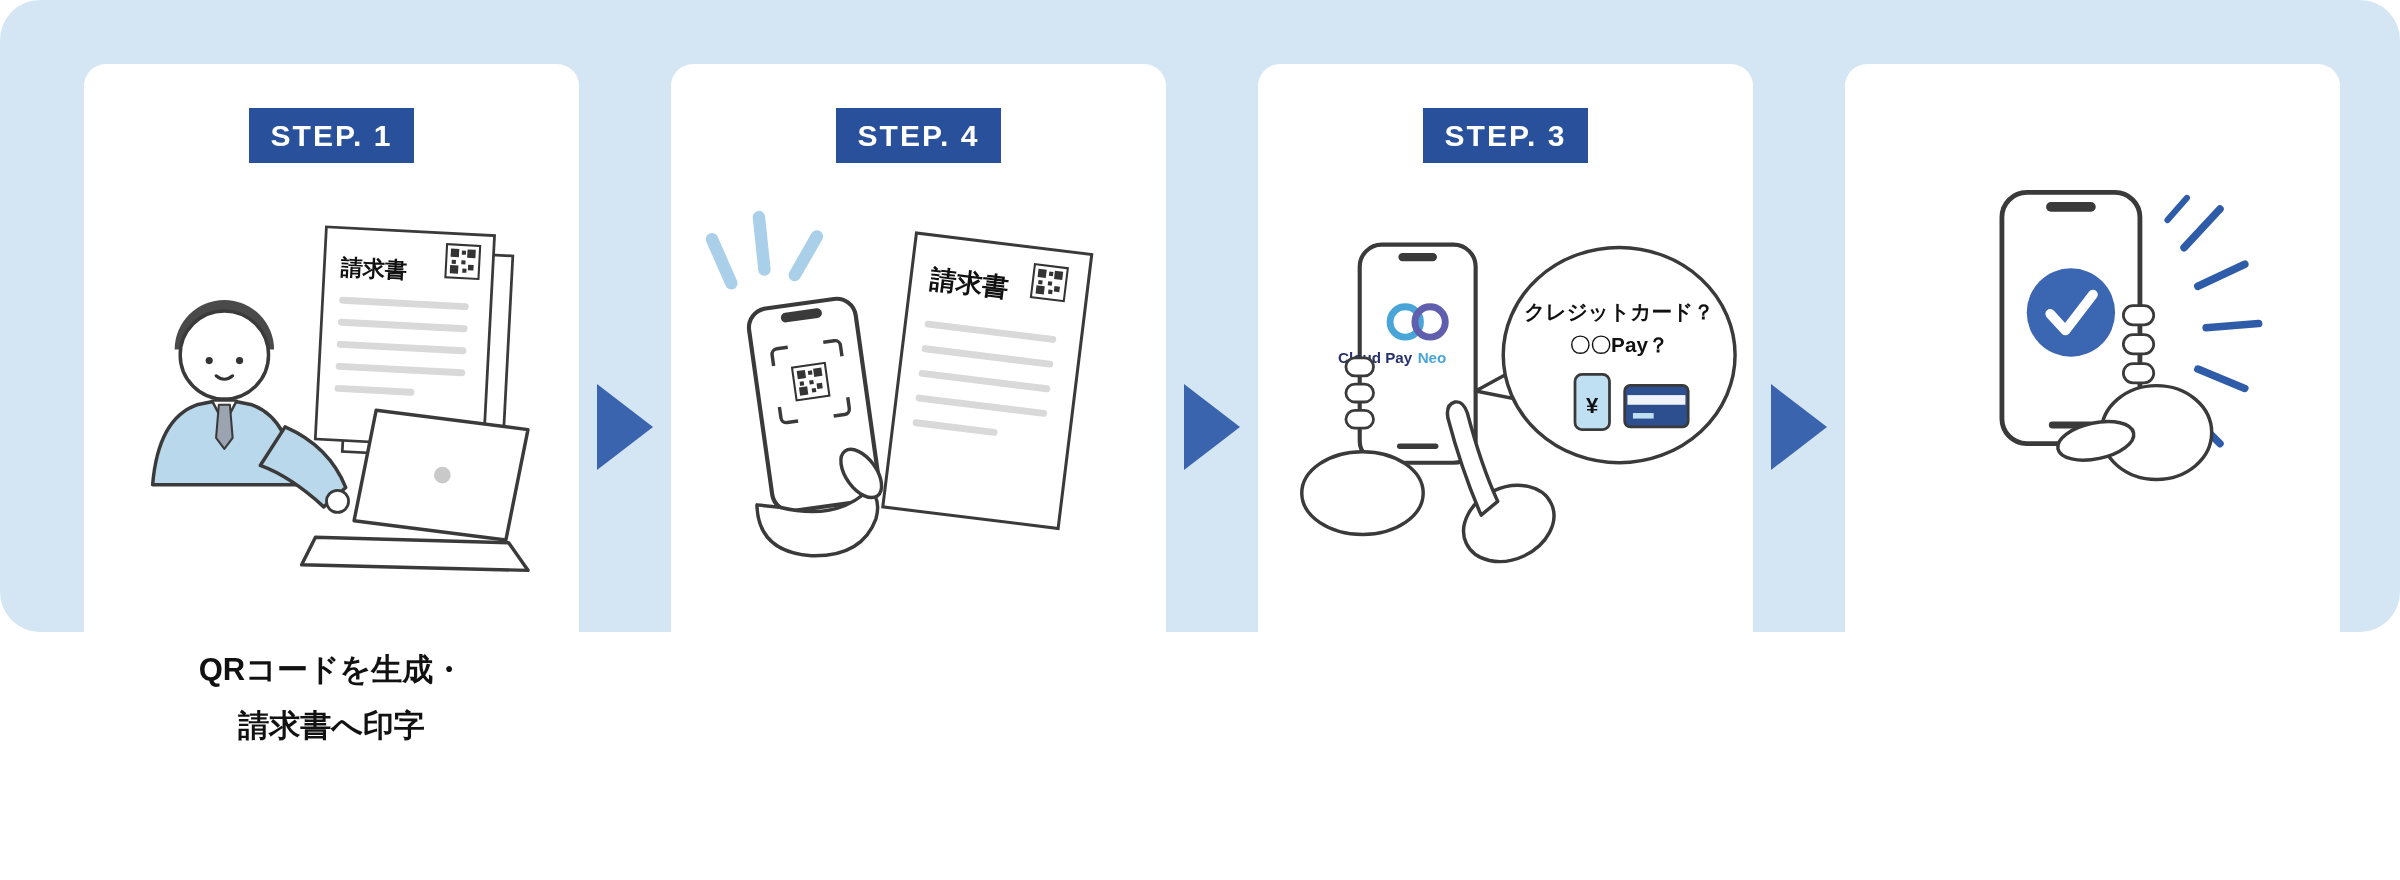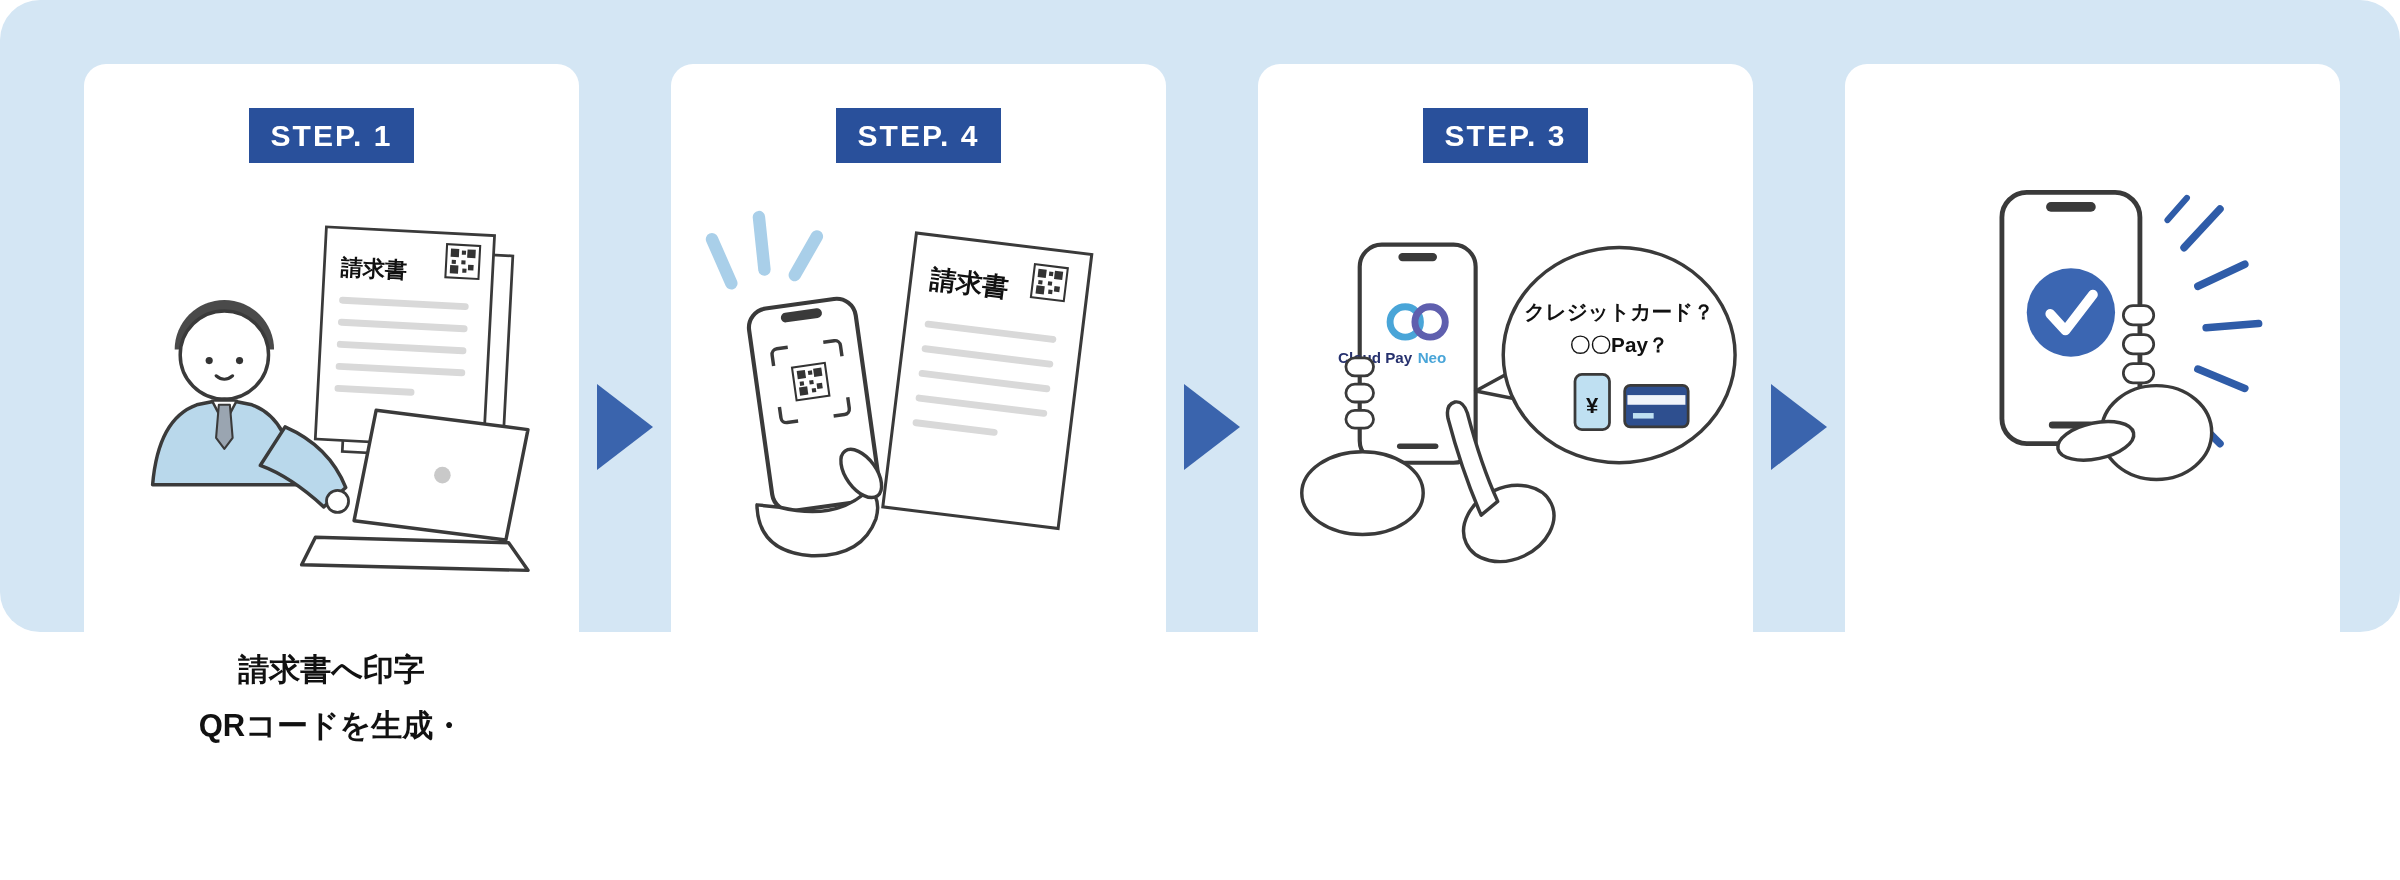--- a/index.html
+++ b/index.html
@@ -117,22 +117,22 @@
           <path d="M86,131 q6,5 12,0" fill="none" stroke="#333" stroke-width="2.2" stroke-linecap="round"></path>
           <path d="M40,210 Q44,162 72,152 L92,148 L112,152 Q140,162 144,210 Z" fill="#b9d8eb" stroke="#3a3a3a" stroke-width="2.5" stroke-linejoin="round"></path>
           <path d="M83,149 L92,166 L101,149 Z" fill="#fff" stroke="#3a3a3a" stroke-width="1.8" stroke-linejoin="round"></path>
           <path d="M88,152 L96,152 L98,176 L92,184 L86,176 Z" fill="#9aa5b1" stroke="#3a3a3a" stroke-width="1.5" stroke-linejoin="round"></path>
           <path d="M136,168 Q168,182 180,212 L164,226 Q140,204 118,196 Z" fill="#b9d8eb" stroke="#3a3a3a" stroke-width="2.5" stroke-linejoin="round"></path>
           <circle cx="174" cy="222" r="8" fill="#fff" stroke="#3a3a3a" stroke-width="2"></circle>
         </g>
       </svg>
     </div>
     <div class="caption">
+      <div>QRコードを生成・</div>
       <div>請求書へ印字</div>
-      <div>QRコードを生成・</div>
     </div>
   </div>
 
   <div class="arrow-gap">
     <div class="arrow"></div>
   </div>
 
   <div class="card">
     <div class="badge">STEP. 4</div>
     <div class="illus">

